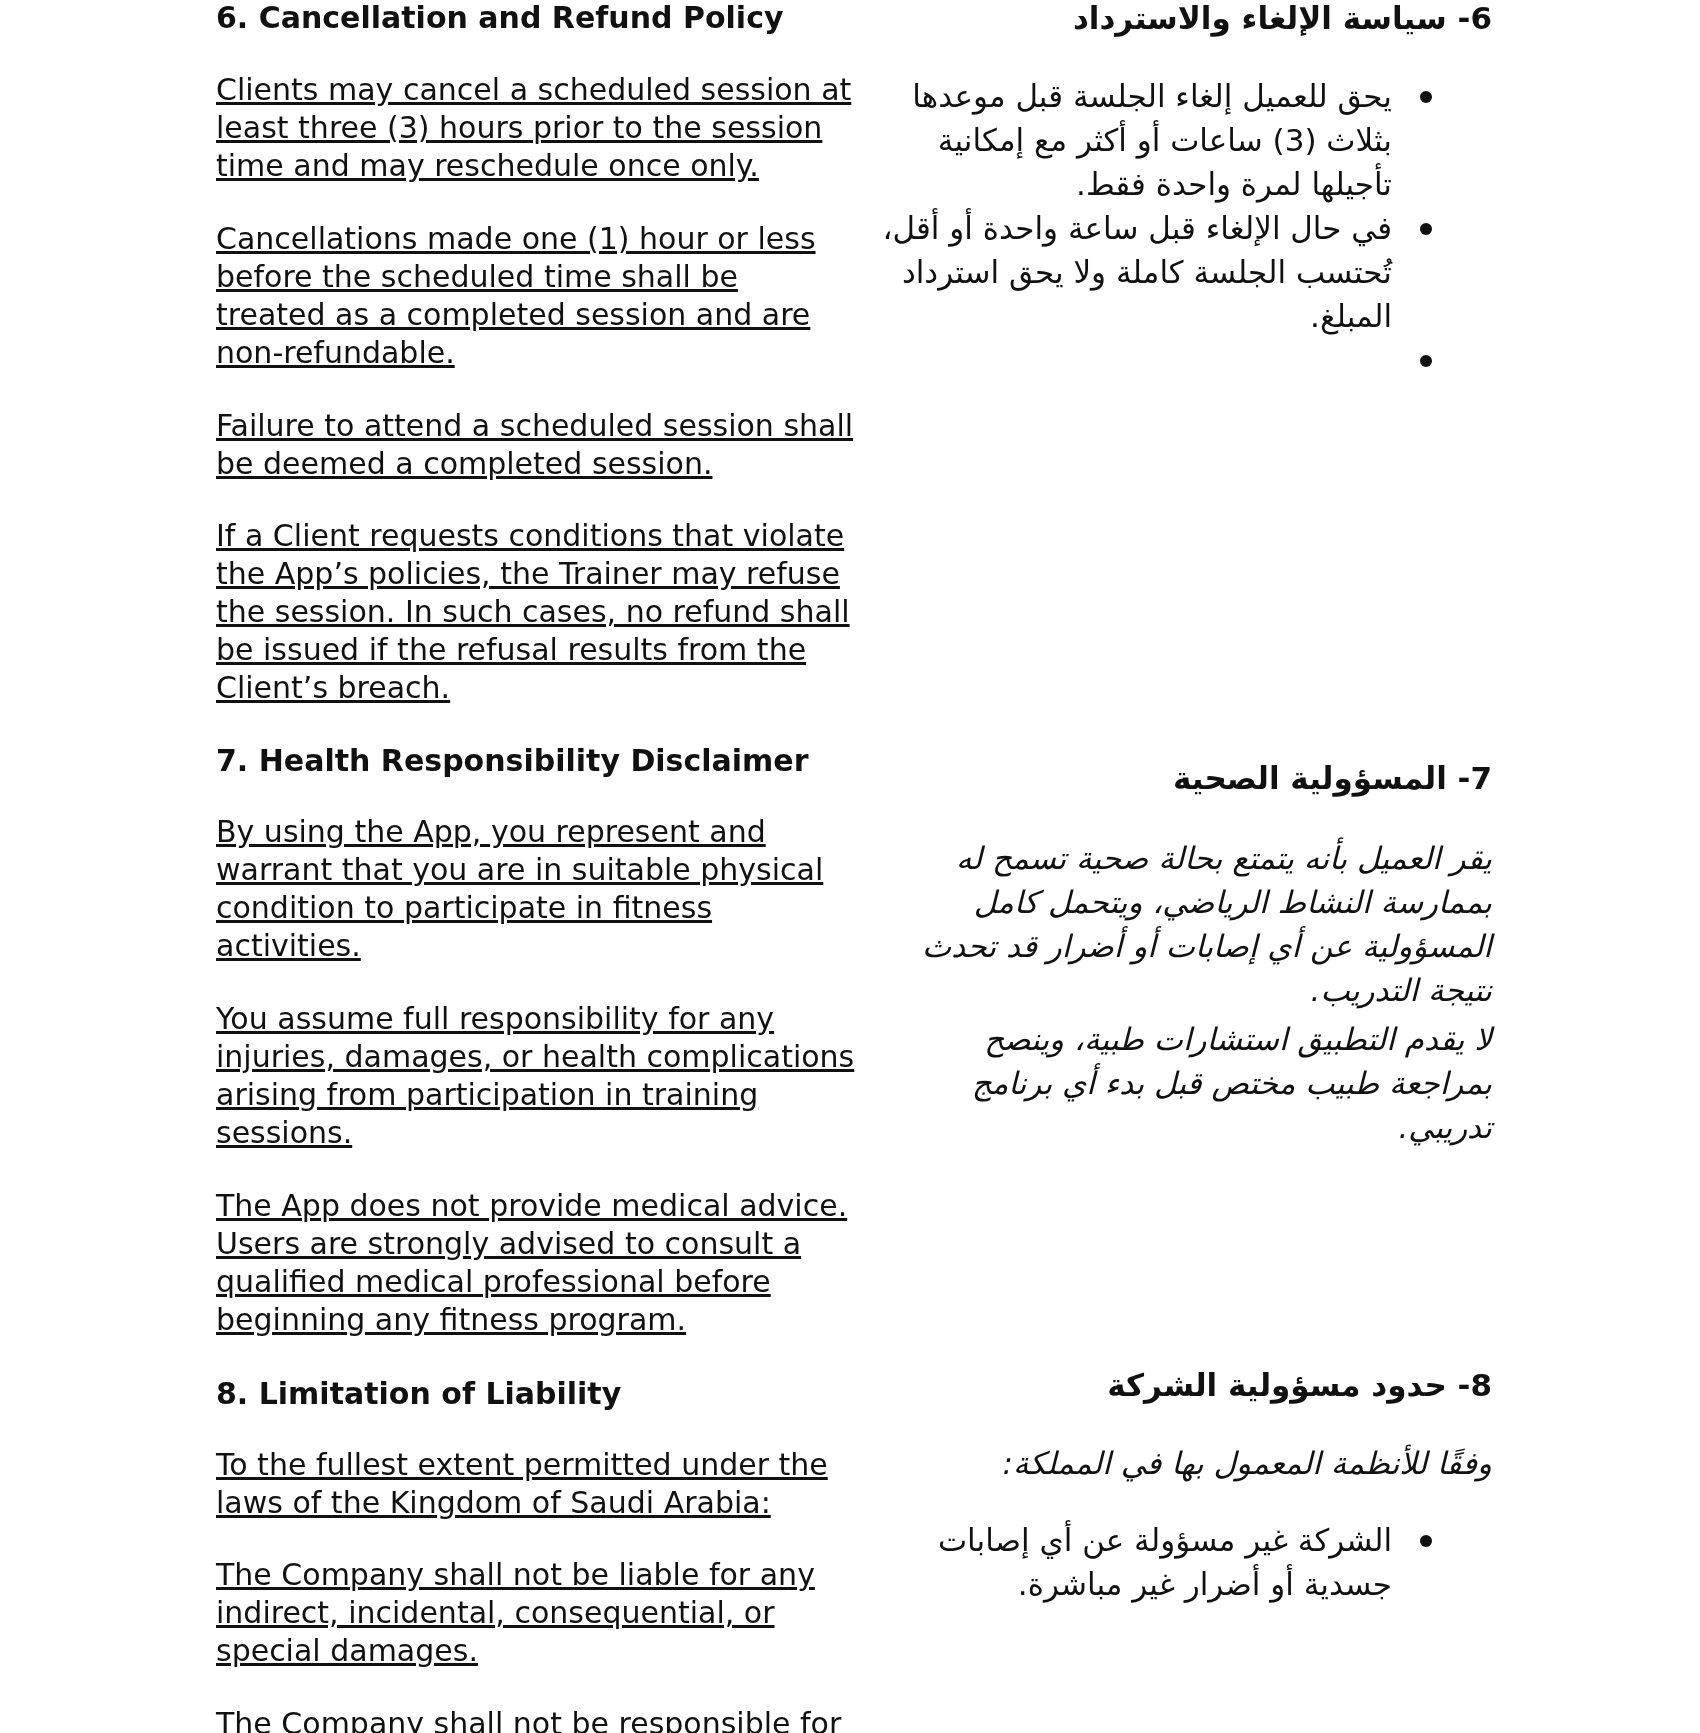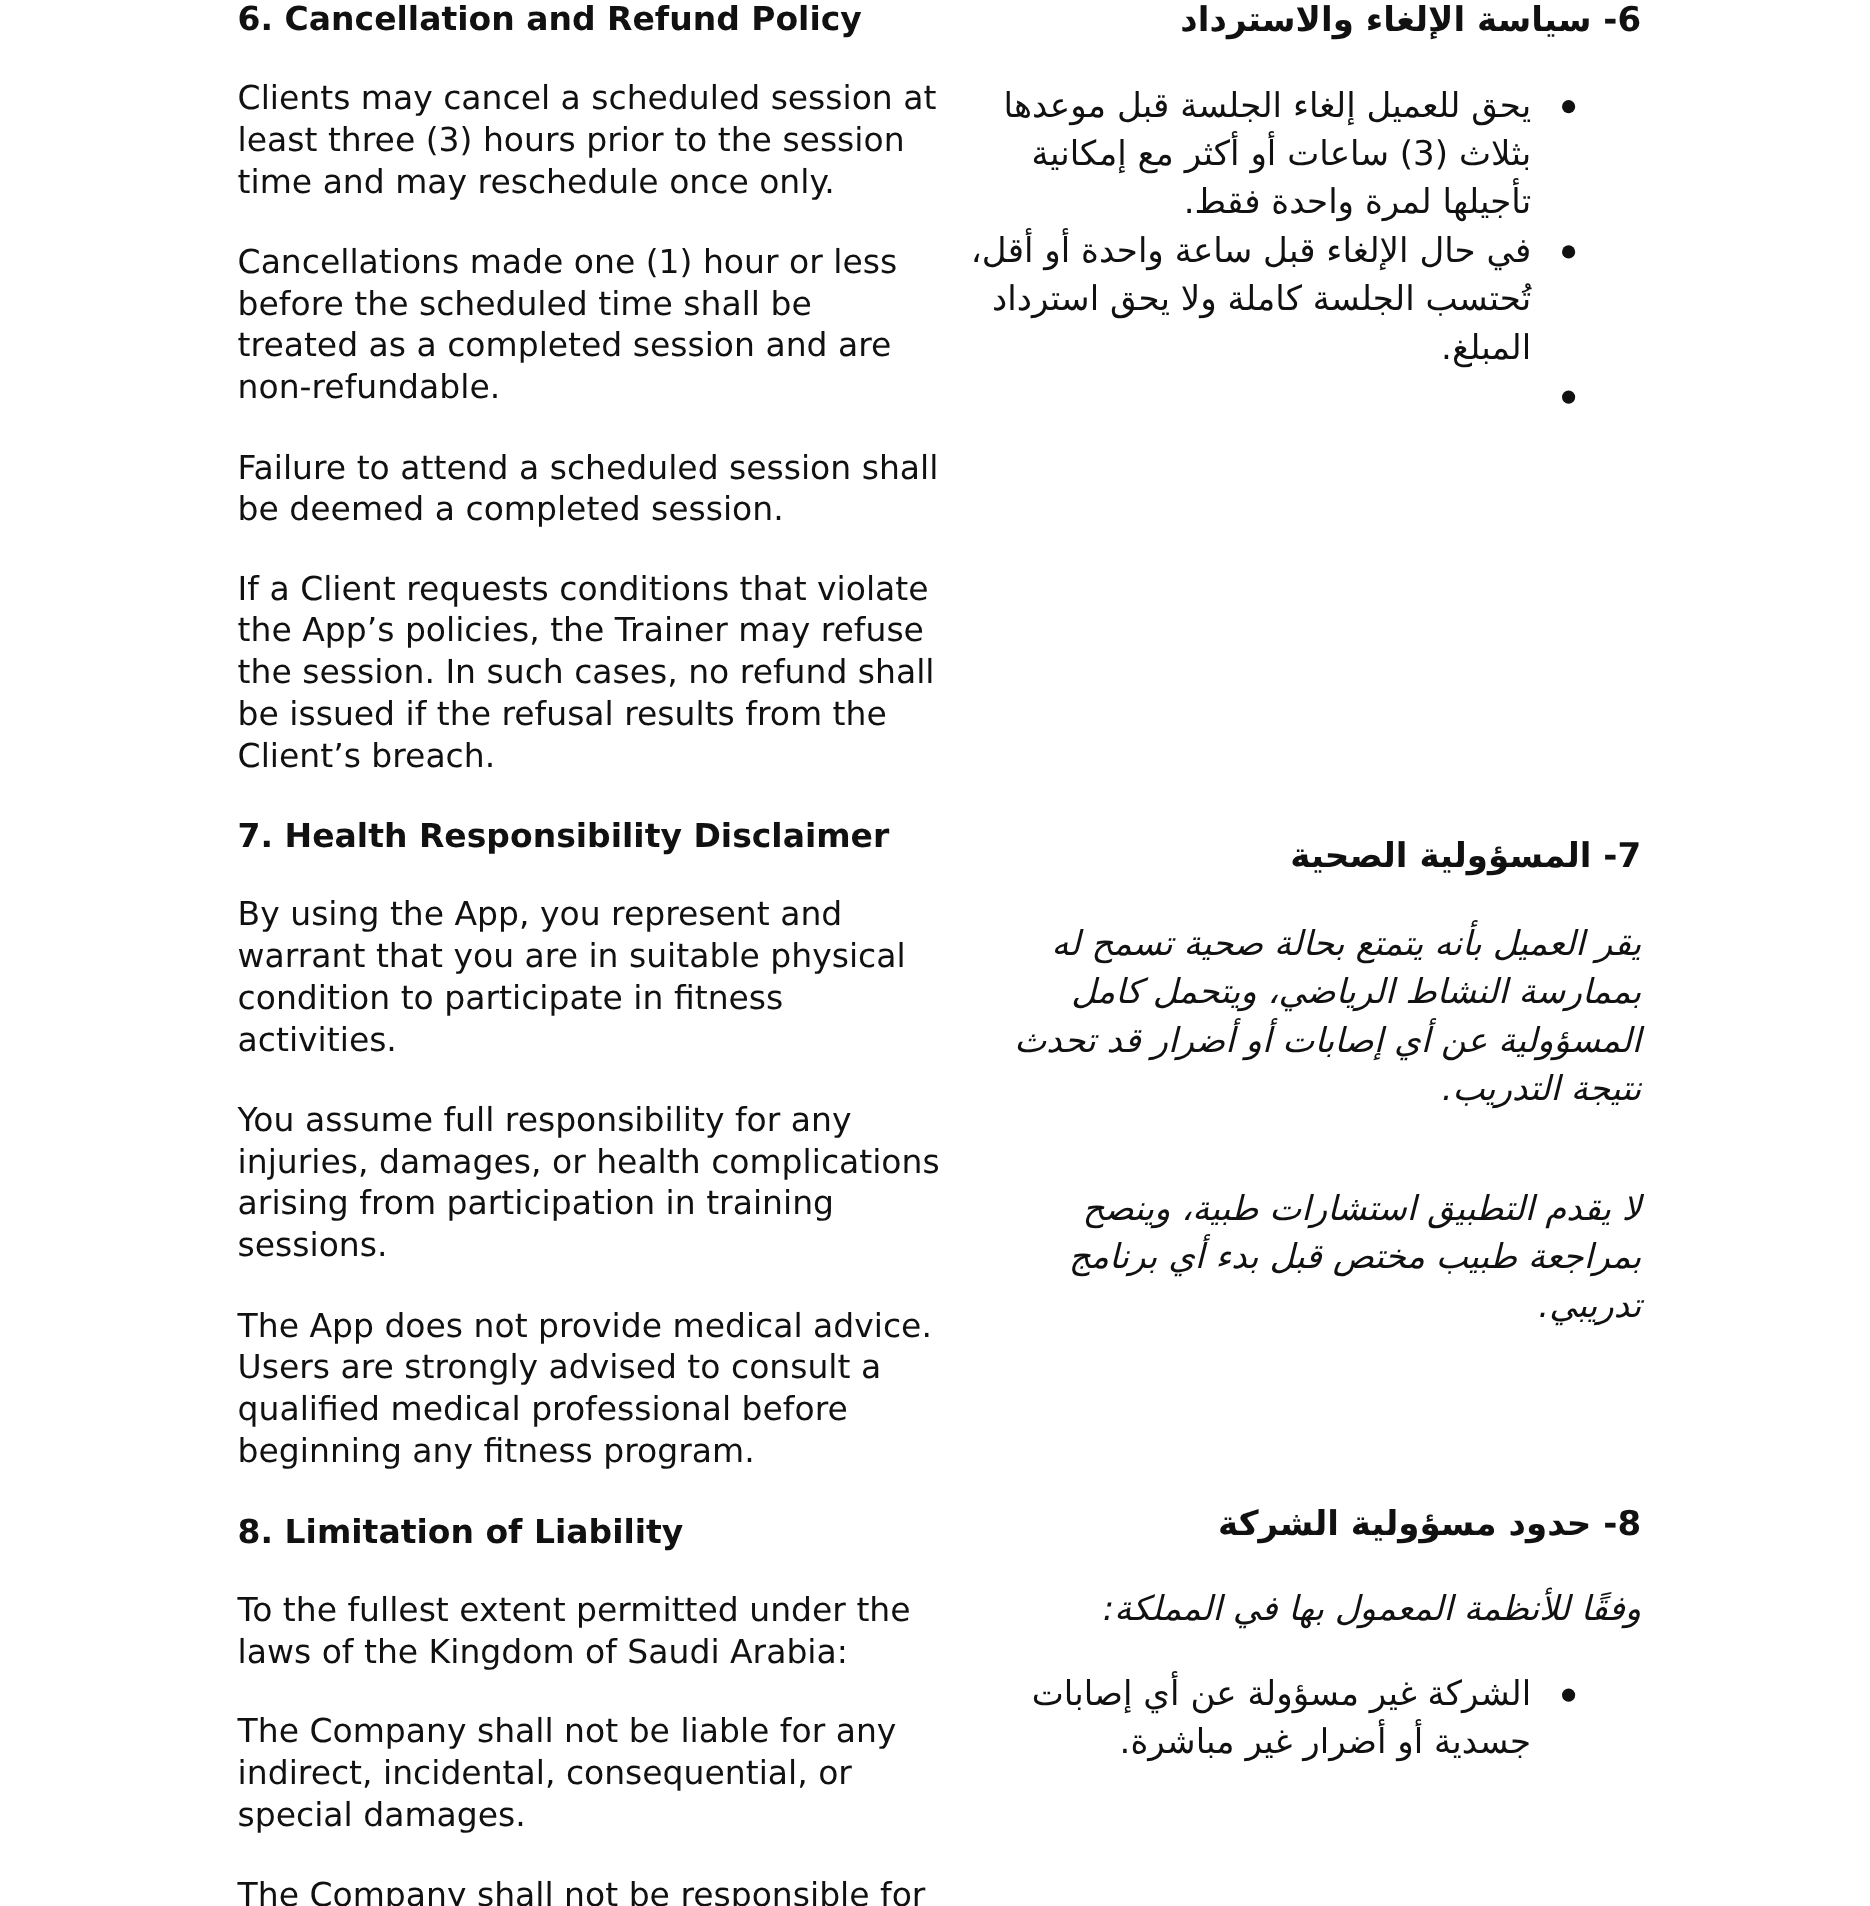--- a/index.html
+++ b/index.html
@@ -11,21 +11,21 @@
     .col-en {
       position: absolute; left: 216px; top: 0; width: 640px;
       font-size: 30px; line-height: 38px;
     }
     .col-ar {
       position: absolute; left: 870px; top: 0; width: 622px;
       direction: rtl; text-align: right;
       font-size: 31px; line-height: 44px;
     }
     .en-h { position: absolute; left: 0; font-weight: bold; font-size: 30px; margin: 0; white-space: nowrap; }
-    .en-p { position: absolute; left: 0; width: 640px; margin: 0; }
+    .en-p { position: absolute; left: 0; width: 640px; margin: 0; text-decoration: underline; }
     .ar-h { position: absolute; right: 0; font-weight: bold; font-size: 31px; margin: 0; white-space: nowrap; }
     .ar-p { position: absolute; right: 0; width: 600px; margin: 0; font-style: italic; }
     .ar-list { position: absolute; right: 0; width: 622px; margin: 0; padding: 0; list-style: none; }
     .ar-li { position: relative; padding-right: 100px; margin: 0; }
     .ar-bullet {
       position: absolute; right: 60px; top: 17px; width: 12px; height: 12px;
       border-radius: 50%; background: #111111;
     }
   </style>
 </head>
@@ -60,21 +60,21 @@
       <span class="ar-bullet"></span>
       <span>في حال الإلغاء قبل ساعة واحدة أو أقل، تُحتسب الجلسة كاملة ولا يحق استرداد المبلغ.</span>
     </li>
     <li class="ar-li">
       <span class="ar-bullet"></span>
     </li>
   </ul>
 
   <h2 class="ar-h" style="top:756px">7- المسؤولية الصحية</h2>
   <p class="ar-p" style="top:836px">يقر العميل بأنه يتمتع بحالة صحية تسمح له بممارسة النشاط الرياضي، ويتحمل كامل المسؤولية عن أي إصابات أو أضرار قد تحدث نتيجة التدريب.</p>
-  <p class="ar-p" style="top:1077px">لا يقدم التطبيق استشارات طبية، وينصح بمراجعة طبيب مختص قبل بدء أي برنامج تدريبي.</p>
+  <p class="ar-p" style="top:1017px">لا يقدم التطبيق استشارات طبية، وينصح بمراجعة طبيب مختص قبل بدء أي برنامج تدريبي.</p>
 
   <h2 class="ar-h" style="top:1363px">8- حدود مسؤولية الشركة</h2>
   <p class="ar-p" style="top:1441px">وفقًا للأنظمة المعمول بها في المملكة:</p>
   <ul class="ar-list" style="top:1518px">
     <li class="ar-li">
       <span class="ar-bullet"></span>
       <span>الشركة غير مسؤولة عن أي إصابات جسدية أو أضرار غير مباشرة.</span>
     </li>
   </ul>
 </div>

